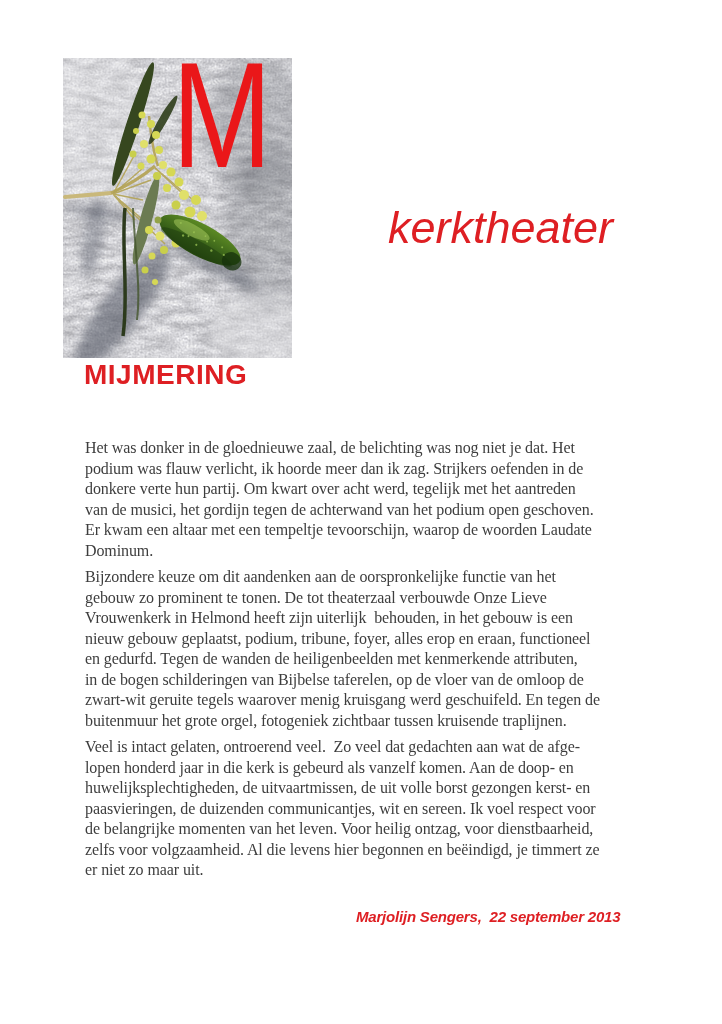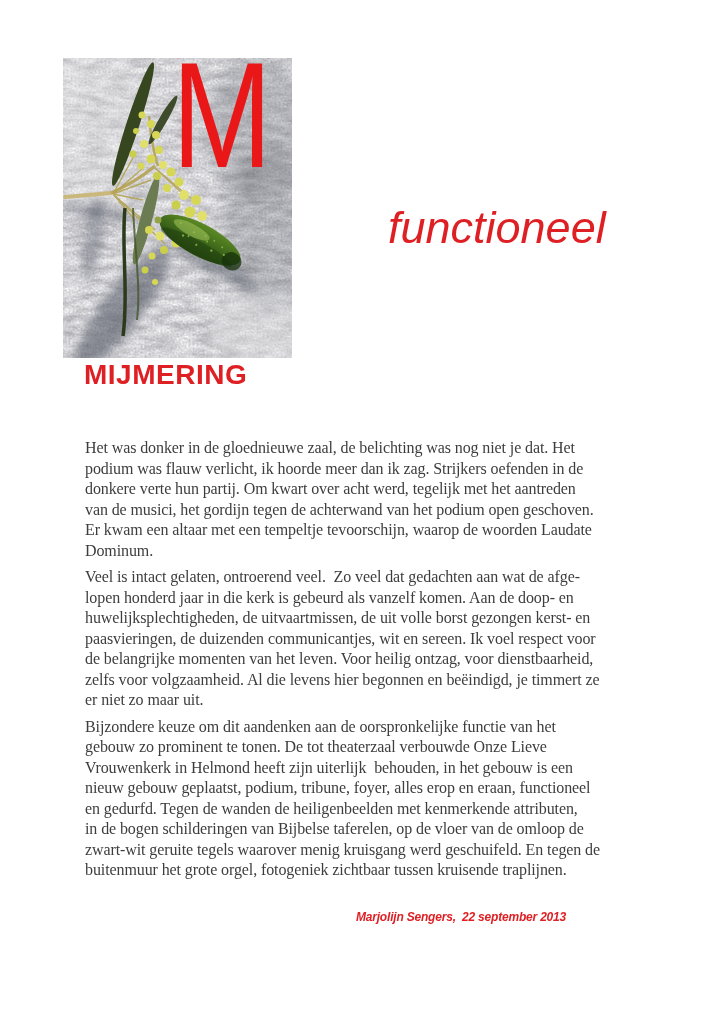--- a/index.html
+++ b/index.html
@@ -46,21 +46,21 @@
     color:var(--body-text,#3d3d3d);
   }
   .body-text p{
     margin:0 0 6px 0;
     white-space:pre-wrap;
   }
   .signature{
     position:absolute;left:356px;top:906px;
     font-family:"Liberation Sans",sans-serif;
     font-style:italic;font-weight:bold;
-    font-size:12px;line-height:22px;letter-spacing:-0.2px;
+    font-size:15px;line-height:22px;letter-spacing:-0.2px;
     color:var(--accent-red,#de1f23);
     white-space:pre-wrap;
   }
 </style>
 </head>
 <body>
 
 <div class="page">
 
   <div class="photo">
@@ -179,43 +179,43 @@
           <circle cx="140" cy="176" r="0.9"></circle>
             <circle cx="165" cy="184" r="1"></circle>
         </g>
       </g>
       <circle cx="95" cy="162" r="3.5" fill="#93a348"></circle>
     </svg>
   </div>
 
   <div class="monogram">M</div>
 
-  <div class="brand">functioneel</div>
+  <div class="brand">kerktheater</div>
 
   <div class="doc-title">MIJMERING</div>
 
   <div class="body-text">
     <p>Het was donker in de gloednieuwe zaal, de belichting was nog niet je dat. Het
 podium was flauw verlicht, ik hoorde meer dan ik zag. Strijkers oefenden in de
 donkere verte hun partij. Om kwart over acht werd, tegelijk met het aantreden
 van de musici, het gordijn tegen de achterwand van het podium open geschoven.
 Er kwam een altaar met een tempeltje tevoorschijn, waarop de woorden Laudate
 Dominum.</p>
-    <p>Veel is intact gelaten, ontroerend veel.  Zo veel dat gedachten aan wat de afge-
-lopen honderd jaar in die kerk is gebeurd als vanzelf komen. Aan de doop- en
-huwelijksplechtigheden, de uitvaartmissen, de uit volle borst gezongen kerst- en
-paasvieringen, de duizenden communicantjes, wit en sereen. Ik voel respect voor
-de belangrijke momenten van het leven. Voor heilig ontzag, voor dienstbaarheid,
-zelfs voor volgzaamheid. Al die levens hier begonnen en beëindigd, je timmert ze
-er niet zo maar uit.</p>
     <p>Bijzondere keuze om dit aandenken aan de oorspronkelijke functie van het
 gebouw zo prominent te tonen. De tot theaterzaal verbouwde Onze Lieve
 Vrouwenkerk in Helmond heeft zijn uiterlijk  behouden, in het gebouw is een
 nieuw gebouw geplaatst, podium, tribune, foyer, alles erop en eraan, functioneel
 en gedurfd. Tegen de wanden de heiligenbeelden met kenmerkende attributen,
 in de bogen schilderingen van Bijbelse taferelen, op de vloer van de omloop de
 zwart-wit geruite tegels waarover menig kruisgang werd geschuifeld. En tegen de
 buitenmuur het grote orgel, fotogeniek zichtbaar tussen kruisende traplijnen.</p>
+    <p>Veel is intact gelaten, ontroerend veel.  Zo veel dat gedachten aan wat de afge-
+lopen honderd jaar in die kerk is gebeurd als vanzelf komen. Aan de doop- en
+huwelijksplechtigheden, de uitvaartmissen, de uit volle borst gezongen kerst- en
+paasvieringen, de duizenden communicantjes, wit en sereen. Ik voel respect voor
+de belangrijke momenten van het leven. Voor heilig ontzag, voor dienstbaarheid,
+zelfs voor volgzaamheid. Al die levens hier begonnen en beëindigd, je timmert ze
+er niet zo maar uit.</p>
   </div>
 
   <div class="signature">Marjolijn Sengers,  22 september 2013</div>
 
 </div>
 
 </body></html>

